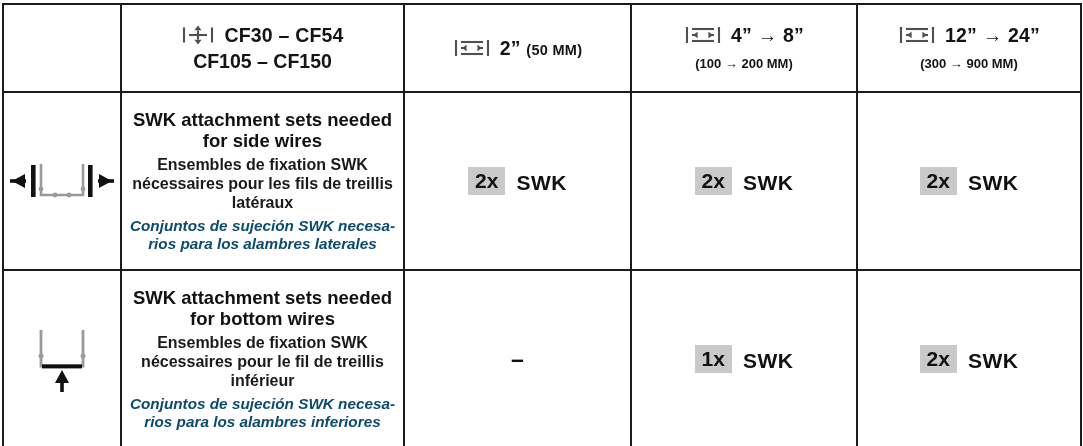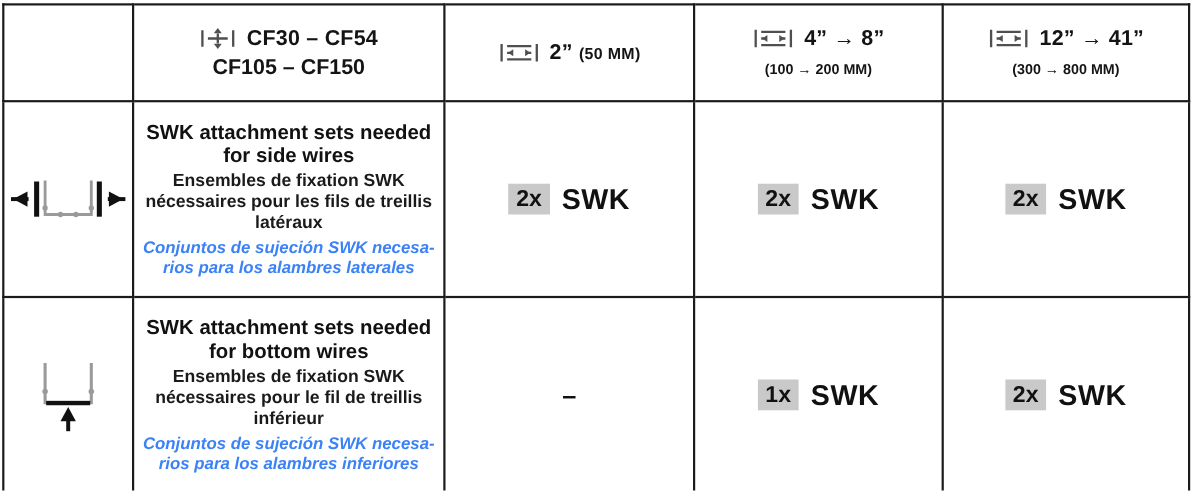--- a/index.html
+++ b/index.html
@@ -106,44 +106,44 @@
     font-size: 16px;
     line-height: 1.17;
     color: #1a1a1a;
     margin-bottom: 5px;
   }
   .desc-es {
     font-weight: bold;
     font-style: italic;
     font-size: 15.3px;
     line-height: 1.17;
-    color: #3b82f6;
+    color: #0c4a6e;
   }
 
   .cell-val {
     text-align: center;
   }
   .val-wrap {
     display: flex;
-    align-items: center;
+    align-items: flex-end;
     justify-content: center;
     gap: 11px;
     white-space: nowrap;
   }
   .qty-box {
     background: #c9c9c9;
     color: #111111;
     font-weight: bold;
     font-size: 21px;
     padding: 3px 7px 4px 7px;
     line-height: 1;
   }
   .val-label {
     font-weight: bold;
-    font-size: 26px;
+    font-size: 21px;
     letter-spacing: 0.5px;
     color: #111111;
   }
   .dash {
     font-weight: bold;
     font-size: 23px;
     color: #111111;
   }
   svg { display: block; }
 </style>
@@ -250,23 +250,23 @@
                     <path d="M27 12 L30 12"></path>
                     <path d="M8 6 L30 6"></path>
                     <path d="M8 18 L30 18"></path>
                   </g>
                   <g fill="#4f4f4f">
                     <path d="M9 12 L13.6 8.8 L13.6 15.2 Z"></path>
                     <path d="M29 12 L24.4 8.8 L24.4 15.2 Z"></path>
                   </g>
                 </svg>
               </span>
-              <span class="hdr-text">12” → 41”</span>
+              <span class="hdr-text">12” → 24”</span>
             </div>
-            <div class="hdr-text2"><span class="sm">(300 → 800 MM)</span></div>
+            <div class="hdr-text2"><span class="sm">(300 → 900 MM)</span></div>
           </div>
         </td>
       </tr>
 
       <tr class="body-row">
         <td class="cell-icon">
           <div class="icon-wrap">
             <span>
               <svg width="106" height="60" viewBox="0 0 106 60">
 

